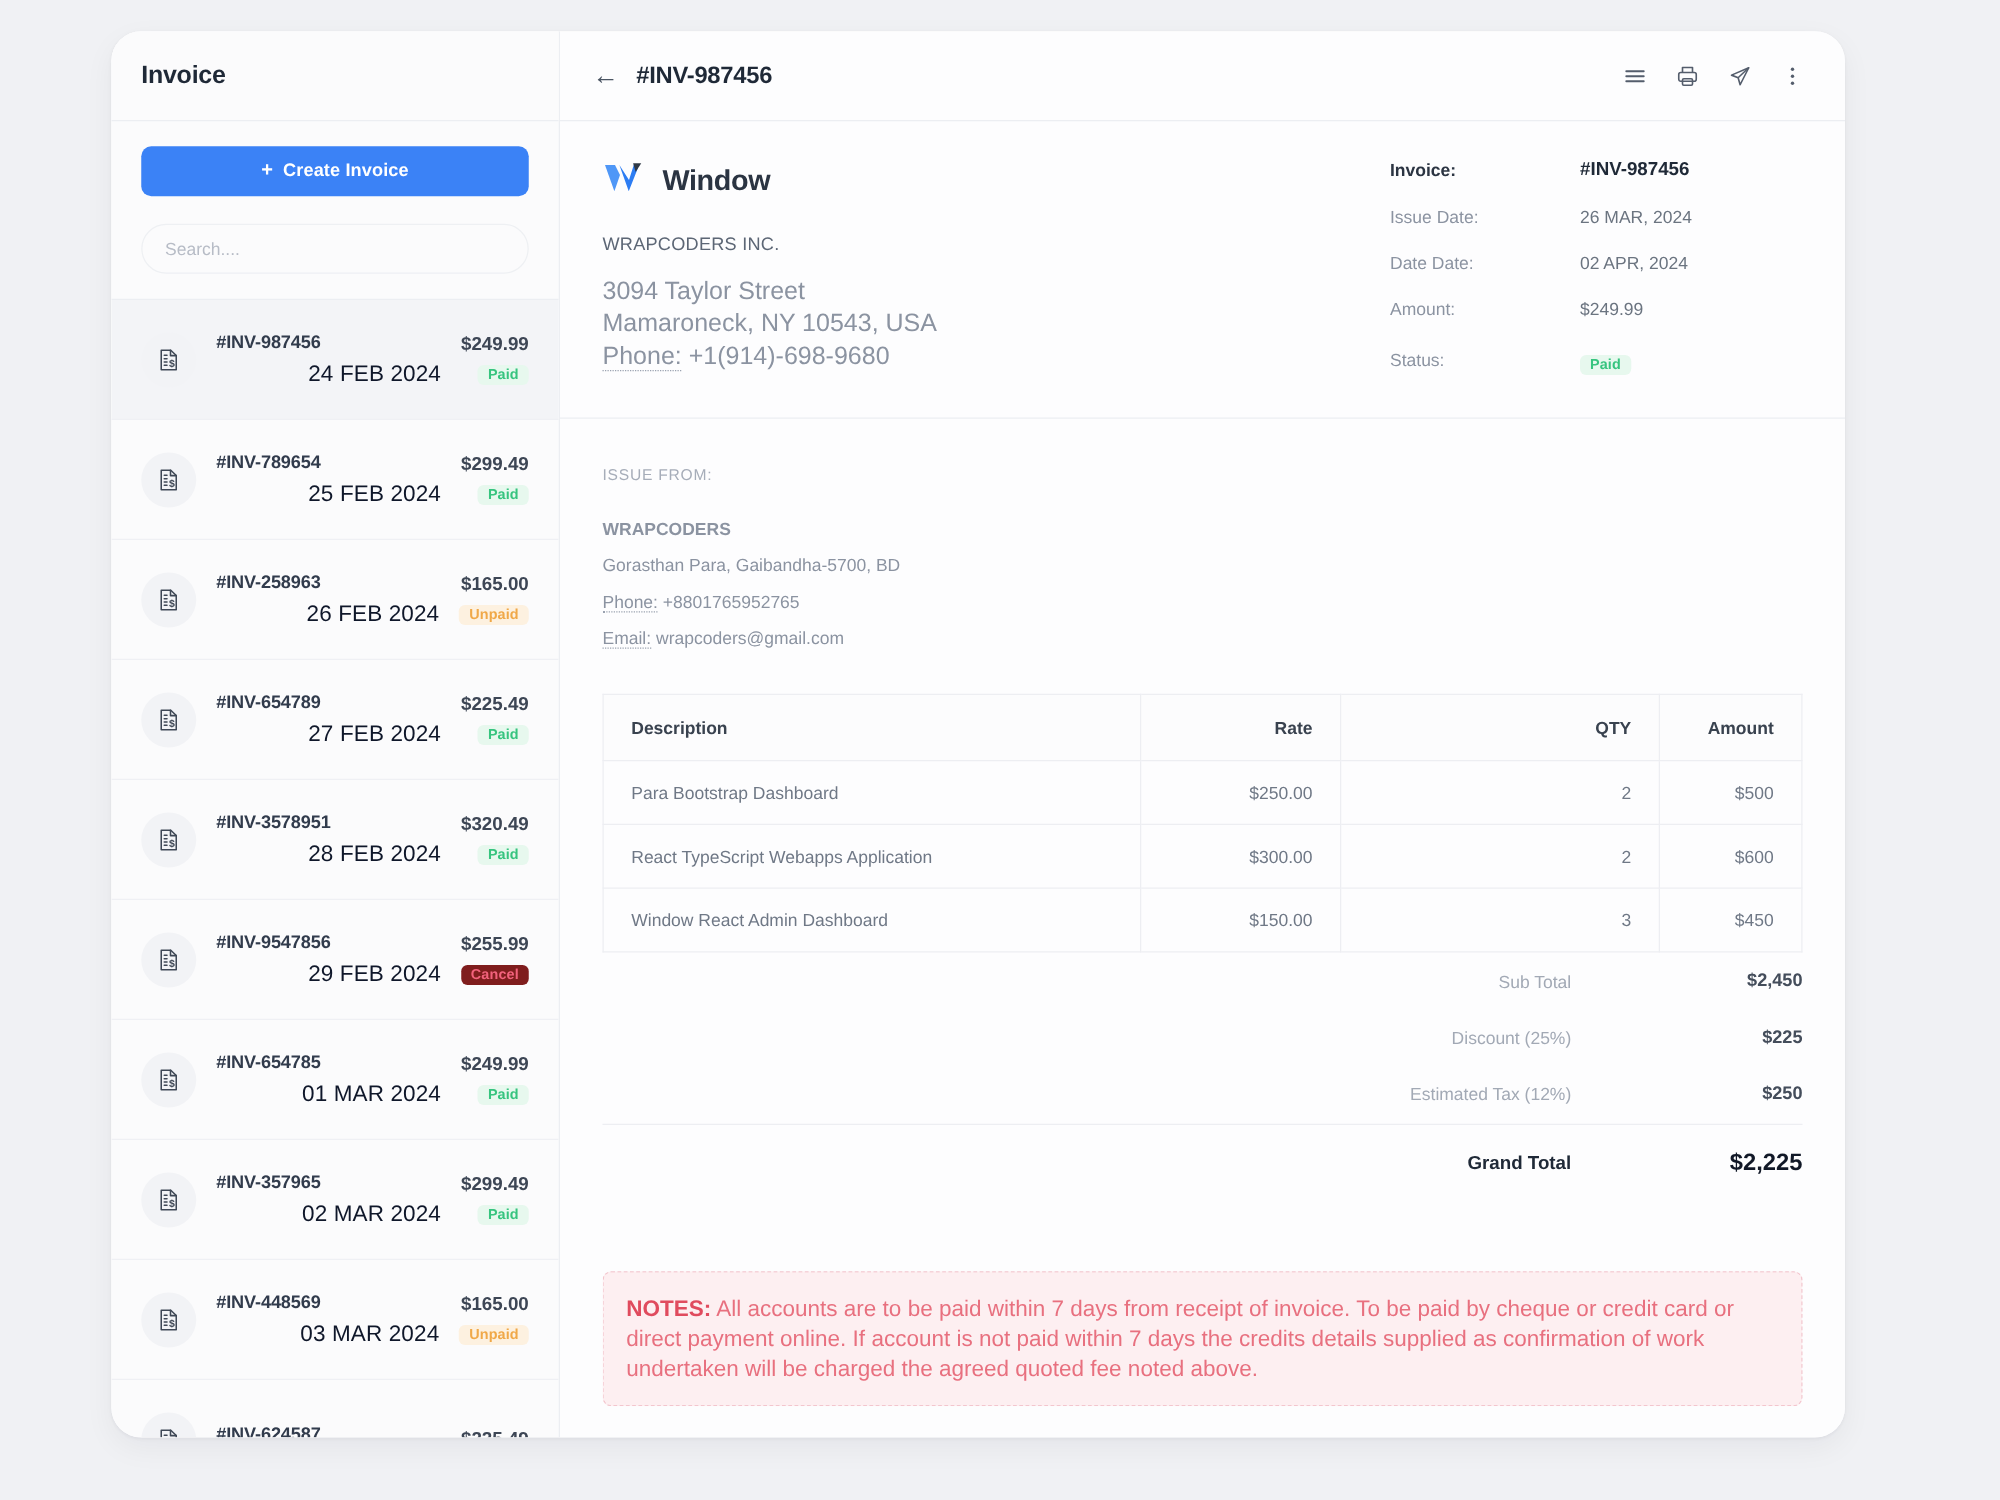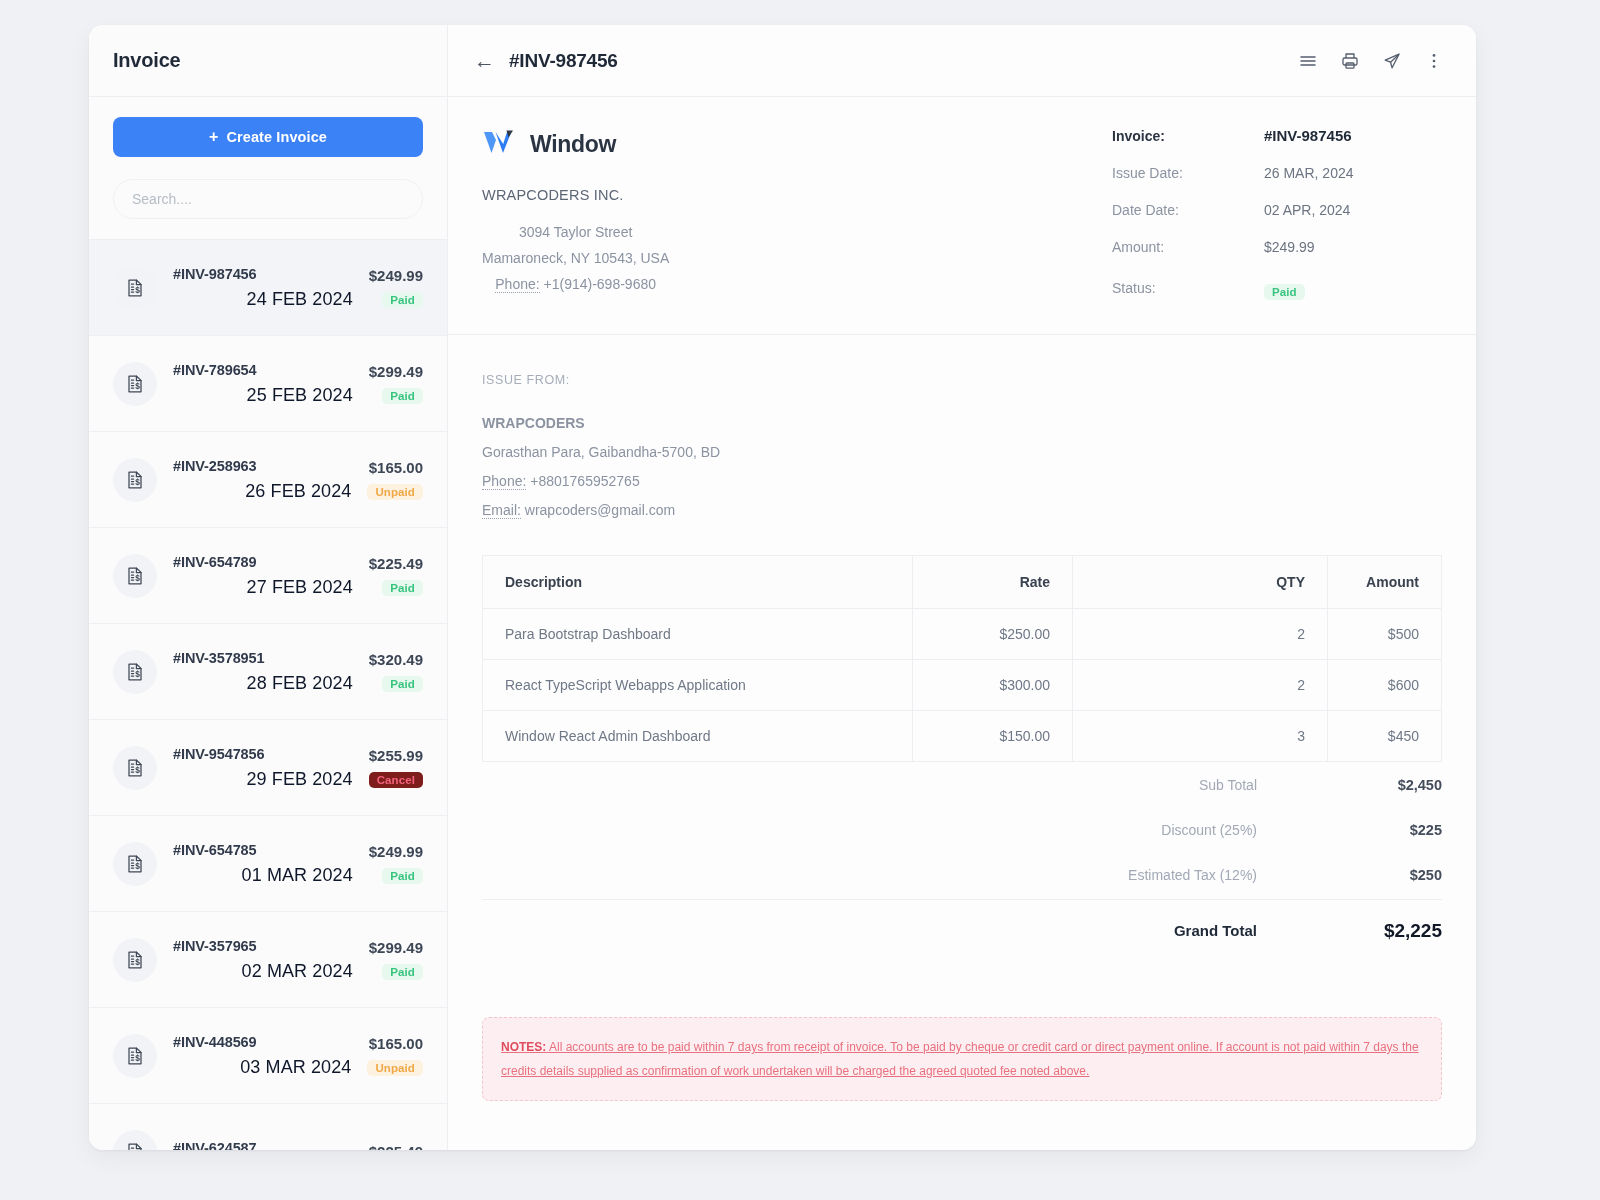--- a/index.html
+++ b/index.html
@@ -7,21 +7,21 @@
     width: 1600px; height: 1200px;
     background: #f0f1f4;
     font-family: "Liberation Sans", sans-serif;
     -webkit-font-smoothing: antialiased;
   }
   .app {
     position: absolute;
     left: 89px; top: 25px;
     width: 1387px; height: 1125px;
     background: #fdfdfe;
-    border-radius: 14px;
+    border-radius: 24px;
     box-shadow: 0 1px 3px rgba(16,24,40,.05), 0 8px 24px rgba(16,24,40,.05);
     overflow: hidden;
     display: flex;
   }
 
   
   .sidebar {
     width: 359px;
     border-right: 1px solid #eceef2;
     background: #fbfbfc;
@@ -127,21 +127,21 @@
   .doc { flex: 1; overflow: hidden; }
 
   .doc-top {
     display: flex; justify-content: space-between;
     padding: 30px 34px 34px 34px;
     border-bottom: 1px solid #eceef2;
   }
   .brand { display: flex; align-items: center; gap: 10px; margin-bottom: 26px; }
   .brand-name { font-size: 23px; font-weight: 700; color: #2b3442; letter-spacing: -.3px; }
   .company-name { font-size: 14.5px; color: #5c6675; letter-spacing: .2px; margin-bottom: 16px; }
-  .addr-line { font-size: 14px; color: #8b93a1; line-height: 26px; text-align: center; }
+  .addr-line { font-size: 20px; color: #8b93a1; line-height: 26px; }
   .abbr {
     text-decoration: none;
     border-bottom: 1px dotted #9aa2b0;
     color: #8b93a1;
   }
 
   .meta { width: 330px; }
   .meta-row { display: flex; align-items: center; margin-bottom: 21px; }
   .meta-row:last-child { margin-bottom: 0; }
   .meta-label { width: 152px; font-size: 14px; color: #8b93a1; }
@@ -190,21 +190,21 @@
   .grand .tot-label { color: #1f2937; font-weight: 700; font-size: 15px; }
   .grand .tot-value { color: #111827; font-weight: 700; font-size: 19px; }
 
   .notes {
     margin: 56px 34px 0 34px;
     background: #fdeff1;
     border: 1px dashed #f3c6ce;
     border-radius: 7px;
     padding: 17px 18px;
   }
-  .notes-text { font-size: 12px; color: #e8707f; line-height: 24px; text-decoration: underline; }
+  .notes-text { font-size: 18px; color: #e8707f; line-height: 24px; }
   .notes-text b { color: #e04b5e; font-weight: 700; }
 </style>
 </head>
 <body>
 
 <div class="app">
 
   <aside class="sidebar">
     <div class="sidebar-head">
       <div class="sidebar-title">Invoice</div>

